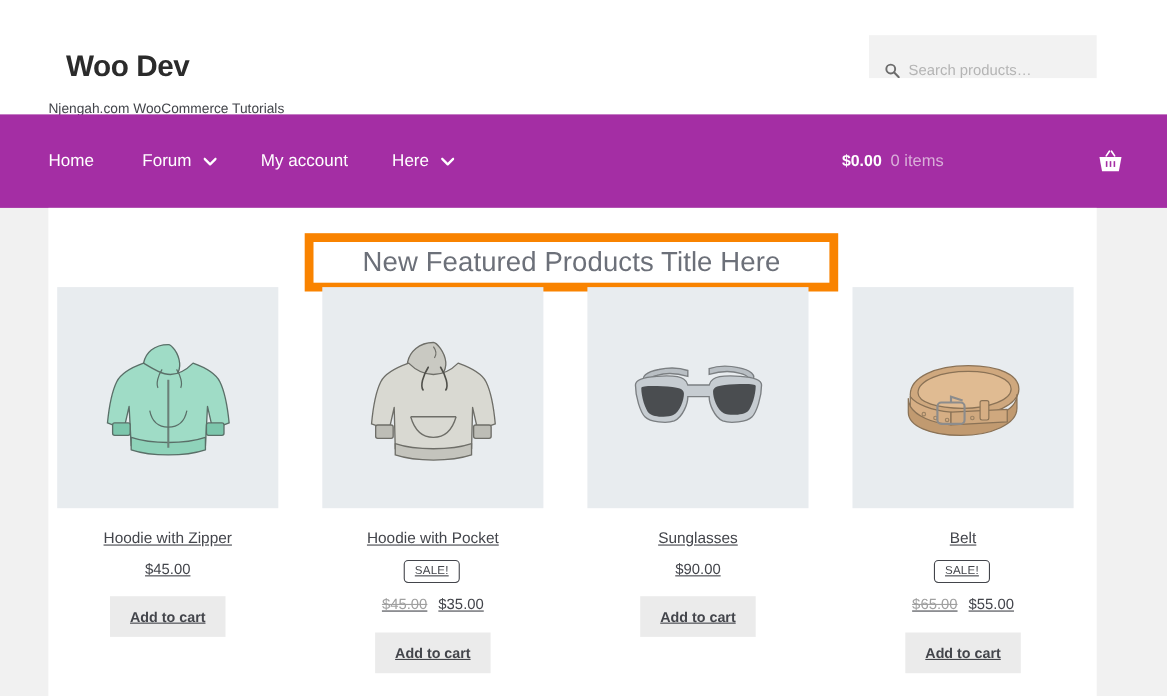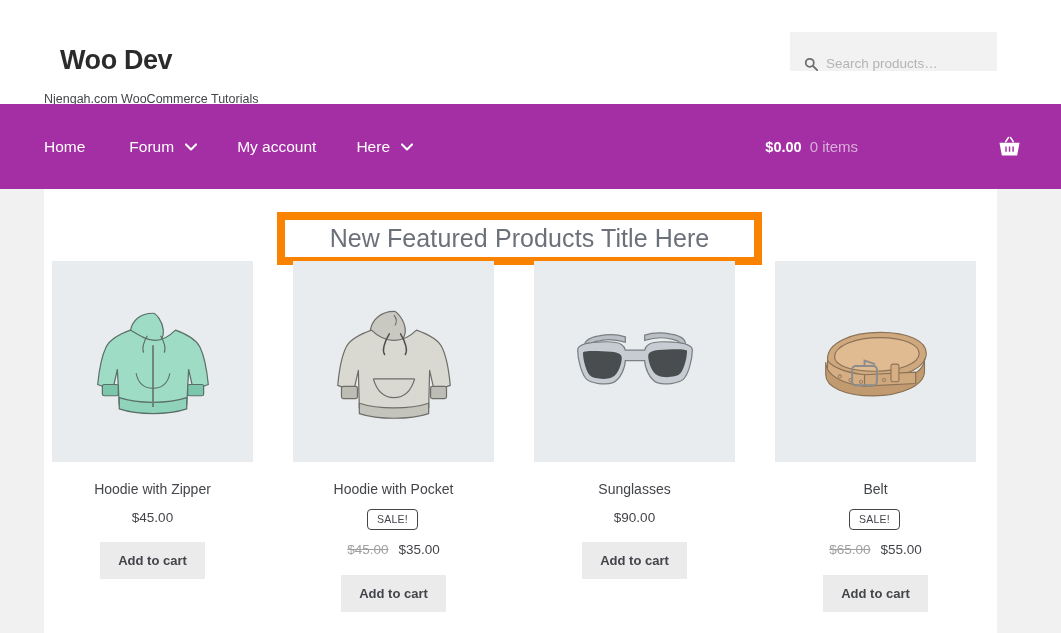--- a/index.html
+++ b/index.html
@@ -101,21 +101,21 @@
   }
   .featured-title{
     font-size:25px; color:#6c7079; font-weight:normal;
     margin:0; line-height:1; letter-spacing:0.1px;
   }
 
   
   .products{
     position:absolute; left:8px; top:72px;
     width:945px;
-    display:flex; gap:40px;
+    display:flex; gap:40px;text-decoration:underline;
   }
   .product{
     width:201px;
     display:flex; flex-direction:column; align-items:center;
   }
   .product-thumb{
     width:201px; height:201px;
     background:#e8ecef;
     display:flex; align-items:center; justify-content:center;
     margin-bottom:18px;

